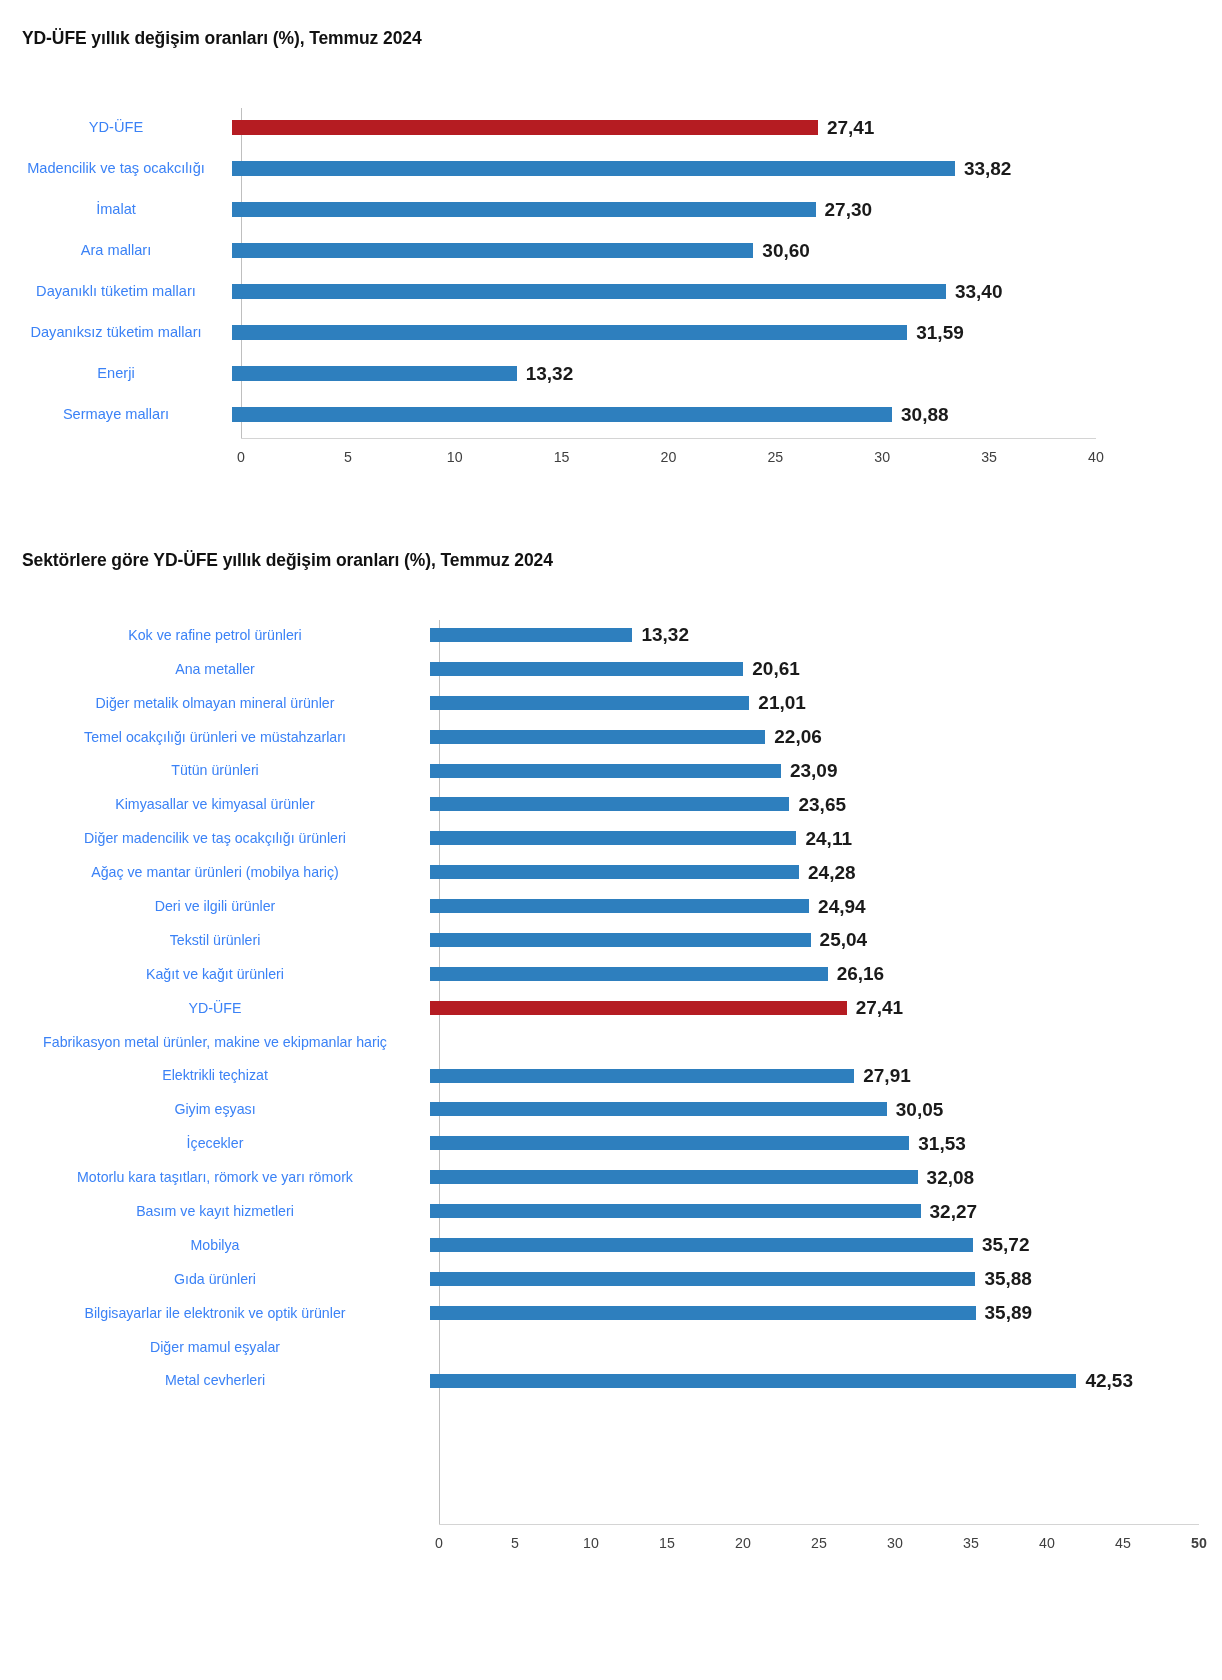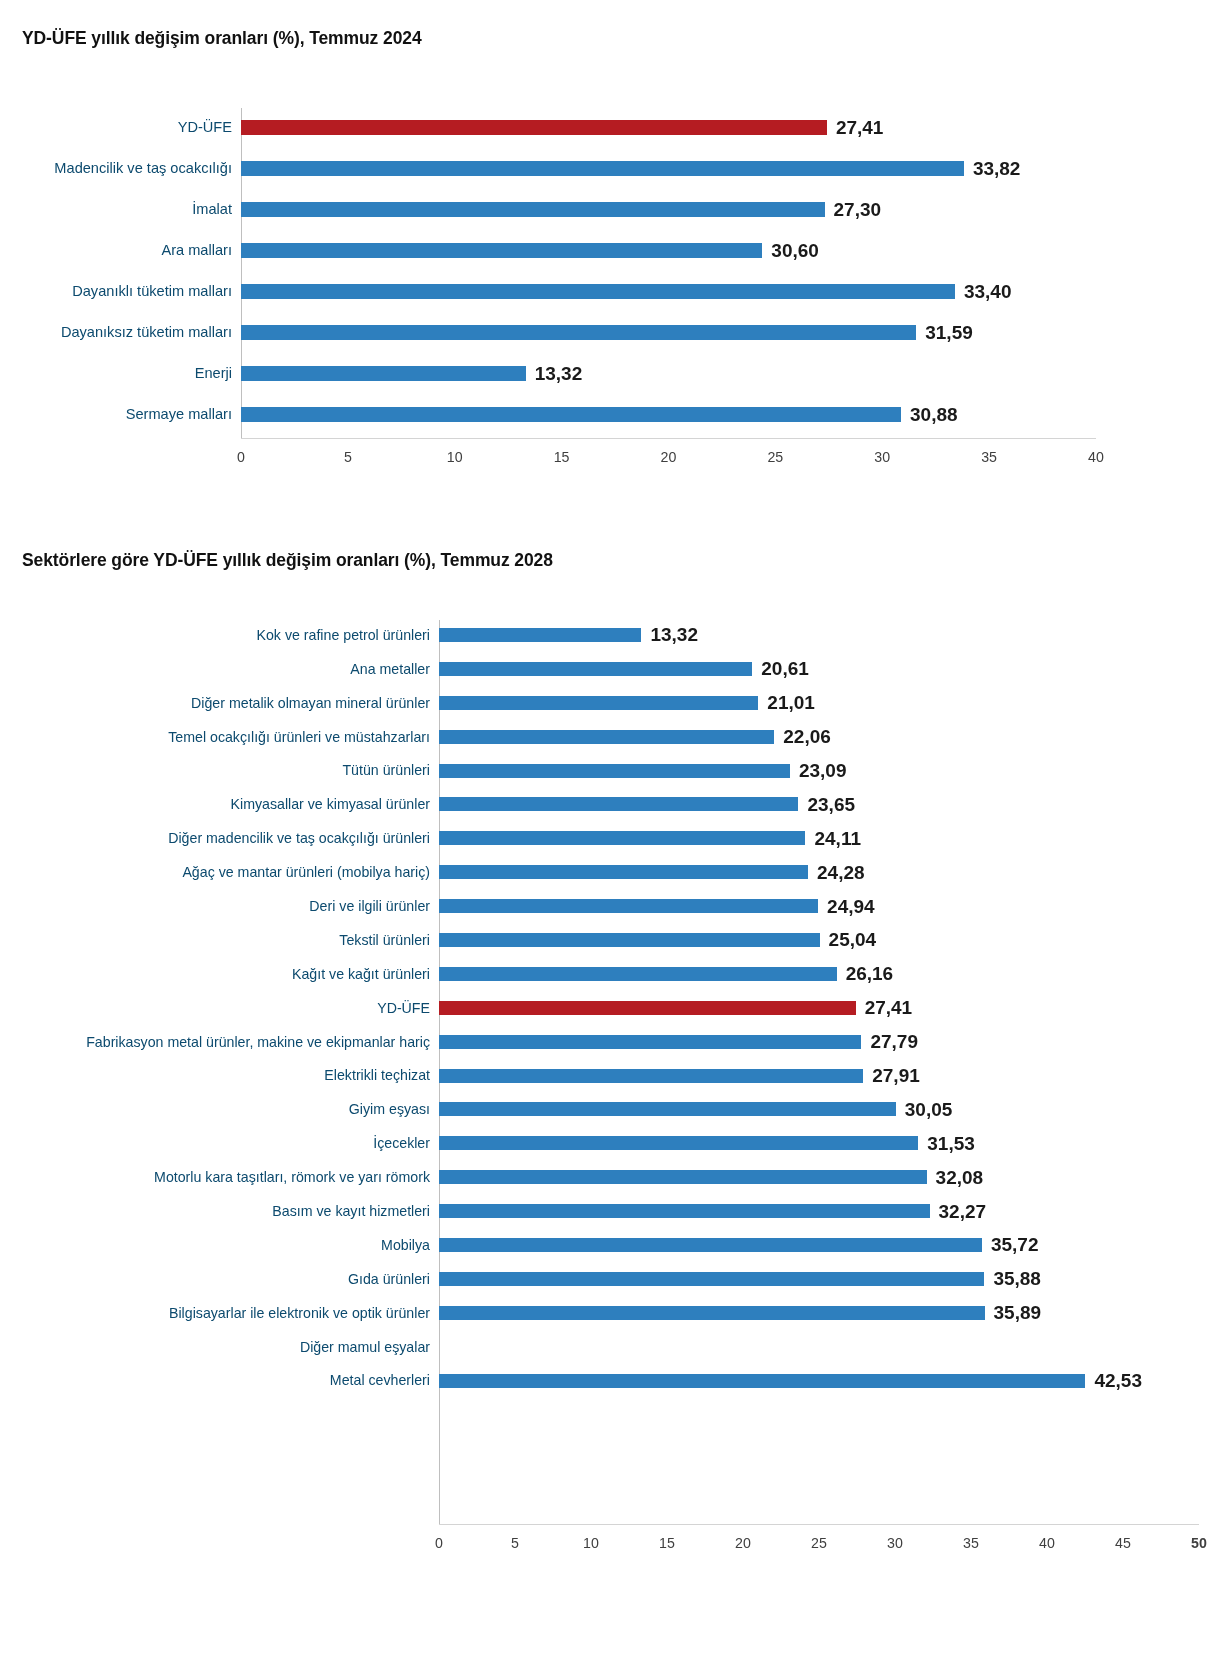--- a/index.html
+++ b/index.html
@@ -49,24 +49,23 @@
   .row {
     position: relative;
     display: flex;
     align-items: center;
     width: 100%;
     box-sizing: border-box;
   }
 
   .cat-label {
     flex: 0 0 auto;
-    text-align: right;
-    padding-right: 9px;
+    text-align: center;
     font-size: 14.6px;
-    color: #0c4a6e;
+    color: #3b82f6;
     white-space: nowrap;
     line-height: 1;
   }
 
   .bar-area {
     position: relative;
     flex: 1 1 auto;
     height: 100%;
     display: flex;
     align-items: center;
@@ -218,21 +217,21 @@
         <div class="tick" style="left: 213.75px;">10</div>
         <div class="tick" style="left: 320.625px;">15</div>
         <div class="tick" style="left: 427.5px;">20</div>
         <div class="tick" style="left: 534.375px;">25</div>
         <div class="tick" style="left: 641.25px;">30</div>
         <div class="tick" style="left: 748.125px;">35</div>
         <div class="tick" style="left: 855px;">40</div>
       </div>
   </div>
 
-  <div class="chart-title" id="title-2">Sektörlere göre YD-ÜFE yıllık değişim oranları (%), Temmuz 2028</div>
+  <div class="chart-title" id="title-2">Sektörlere göre YD-ÜFE yıllık değişim oranları (%), Temmuz 2024</div>
 
   <div class="chart" id="chart-2">
     <div class="y-axis-line"></div>
     <div class="rows">
         <div class="row">
           <div class="cat-label">Kok ve rafine petrol ürünleri</div>
           <div class="bar-area">
             <div class="bar" style="width: 202.464px;"></div>
             <div class="val-label">13,32</div>
           </div>
@@ -309,24 +308,20 @@
         </div>
         <div class="row">
           <div class="cat-label">YD-ÜFE</div>
           <div class="bar-area">
             <div class="bar highlight" style="width: 416.632px;"></div>
             <div class="val-label">27,41</div>
           </div>
         </div>
         <div class="row">
           <div class="cat-label">Fabrikasyon metal ürünler, makine ve ekipmanlar hariç</div>
-          <div class="bar-area">
-            <div class="bar" style="width: 422.408px;"></div>
-            <div class="val-label">27,79</div>
-          </div>
         </div>
         <div class="row">
           <div class="cat-label">Elektrikli teçhizat</div>
           <div class="bar-area">
             <div class="bar" style="width: 424.232px;"></div>
             <div class="val-label">27,91</div>
           </div>
         </div>
         <div class="row">
           <div class="cat-label">Giyim eşyası</div>

